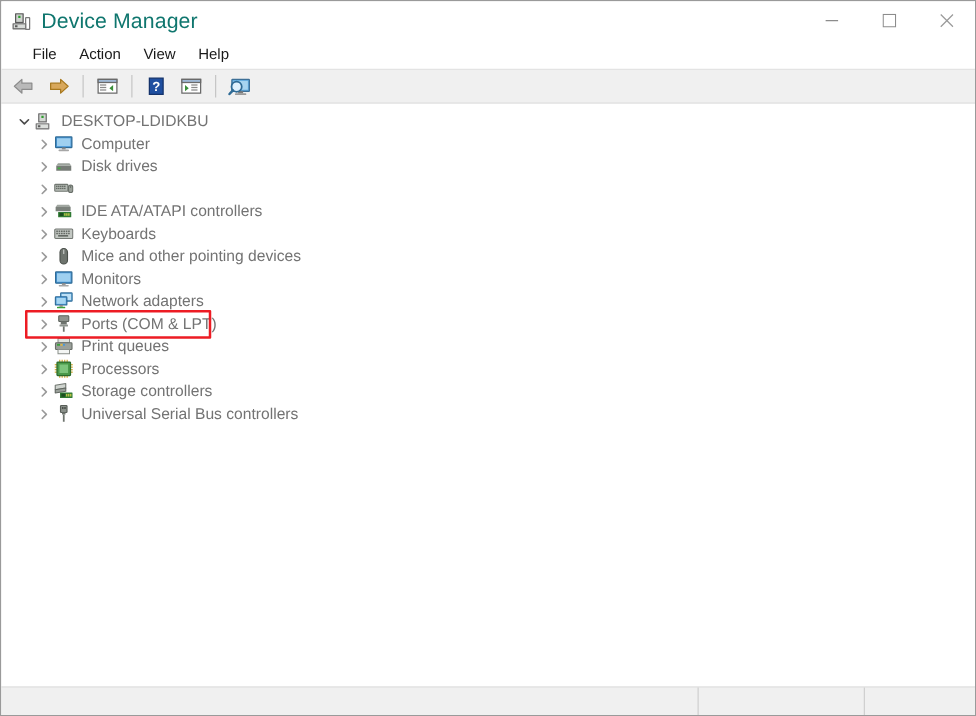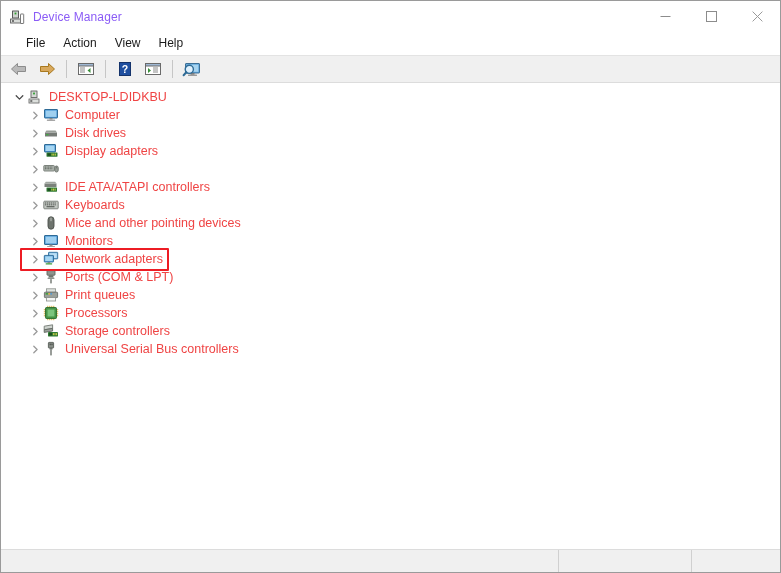--- a/index.html
+++ b/index.html
@@ -33,22 +33,22 @@
     position: relative;
   }
   #title-icon {
     width: 16px;
     height: 16px;
     margin-left: 8px;
     margin-right: 8px;
     flex: 0 0 auto;
   }
   #title-text {
-    font-size: 12px;
-    color: #8b5cf6;
+    font-size: 17px;
+    color: #0f766e;
     letter-spacing: 0.1px;
     white-space: nowrap;
   }
   #caption-buttons {
     position: absolute;
     right: 0;
     top: 0;
     height: 31px;
     display: flex;
   }
@@ -134,21 +134,21 @@
   .tree-icon {
     width: 16px;
     height: 16px;
     flex: 0 0 auto;
     display: flex;
     align-items: center;
     justify-content: center;
   }
   .tree-label {
     font-size: 12.5px;
-    color: #ef4444;
+    color: #737373;
     margin-left: 6px;
     line-height: 18px;
   }
   .indent-0 { padding-left: 10px; }
   .indent-1 { padding-left: 26px; }
 
   #highlight-box {
     position: absolute;
     left: 19px;
     top: 245px;
@@ -333,39 +333,20 @@
       <span class="tree-icon">
         <svg width="16" height="16" viewBox="0 0 16 16">
           <path d="M2 7.5 L14 7.5 L14 11.5 L2 11.5 Z" fill="#767b76"></path>
           <path d="M2 7.5 L3.4 5.5 L12.6 5.5 L14 7.5 Z" fill="#9aa09a"></path>
           <rect x="3.2" y="9" width="2.2" height="1.3" fill="#3fae3f"></rect>
         </svg>
       </span>
       <span class="tree-label">Disk drives</span>
     </div>
 
-    <div class="tree-row indent-1">
-      <span class="chev">
-        <svg width="9" height="9" viewBox="0 0 9 9">
-            <path d="M2.8 1.2 L6.1 4.5 L2.8 7.8" fill="none" stroke="#9a9a9a" stroke-width="1.3" stroke-linecap="round" stroke-linejoin="round"></path>
-          </svg>
-      </span>
-      <span class="tree-icon">
-        <svg width="16" height="16" viewBox="0 0 16 16">
-          <rect x="1.5" y="1.5" width="11" height="7.5" rx="0.5" fill="#4a98d8" stroke="#2f6b96" stroke-width="1"></rect>
-          <rect x="2.5" y="2.5" width="9" height="5.5" fill="#a7d6f2"></rect>
-          <rect x="3.5" y="9.5" width="11" height="4.2" rx="0.4" fill="#2f7a33"></rect>
-          <rect x="4.6" y="10.4" width="3.2" height="2.4" fill="#1c4d20"></rect>
-          <rect x="8.6" y="10.6" width="1" height="2" fill="#cfcf4a"></rect>
-          <rect x="10.2" y="10.6" width="1" height="2" fill="#cfcf4a"></rect>
-          <rect x="11.8" y="10.6" width="1" height="2" fill="#cfcf4a"></rect>
-        </svg>
-      </span>
-      <span class="tree-label">Display adapters</span>
-    </div>
 
     <div class="tree-row indent-1">
       <span class="chev">
         <svg width="9" height="9" viewBox="0 0 9 9">
             <path d="M2.8 1.2 L6.1 4.5 L2.8 7.8" fill="none" stroke="#9a9a9a" stroke-width="1.3" stroke-linecap="round" stroke-linejoin="round"></path>
           </svg>
       </span>
       <span class="tree-icon">
         <svg width="16" height="16" viewBox="0 0 16 16">
           <rect x="0.8" y="4.5" width="10.5" height="5.5" rx="0.6" fill="#b4bab4" stroke="#727872" stroke-width="0.9"></rect>

